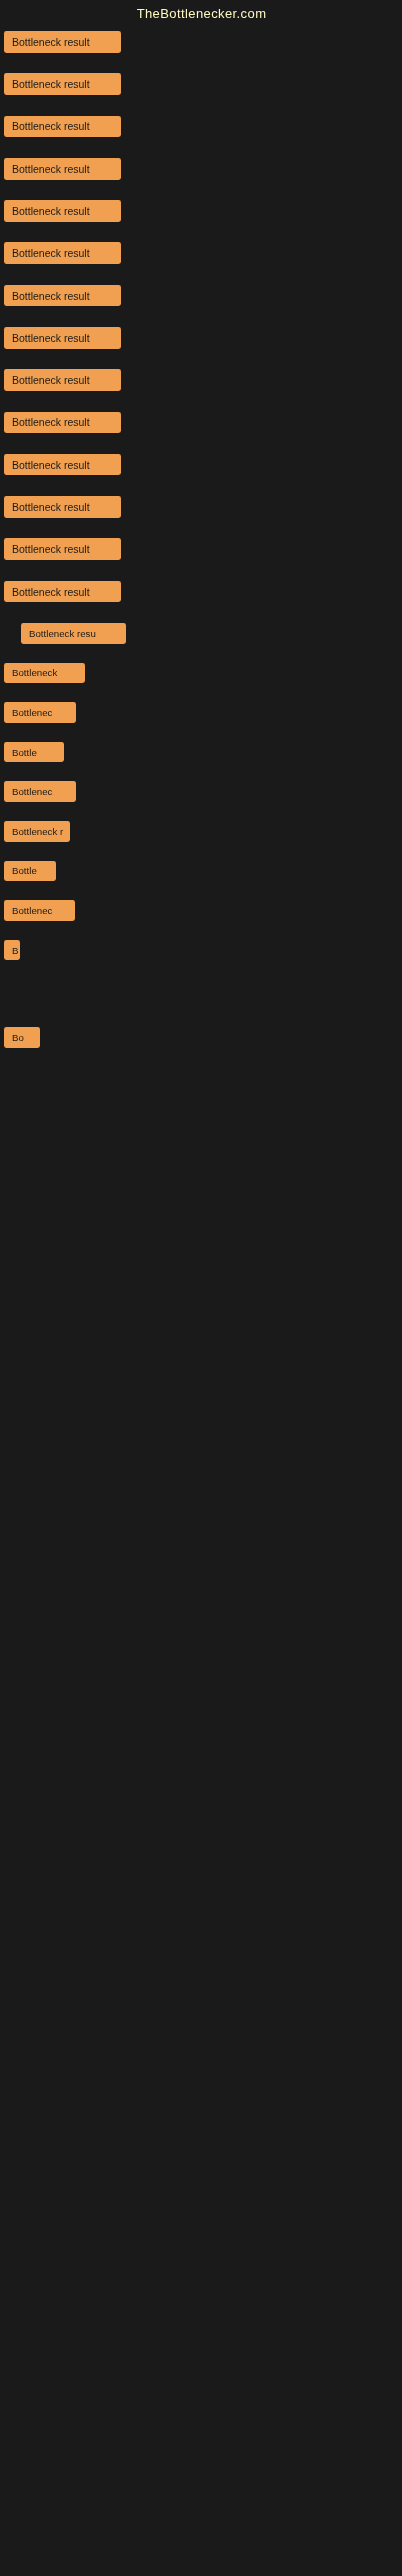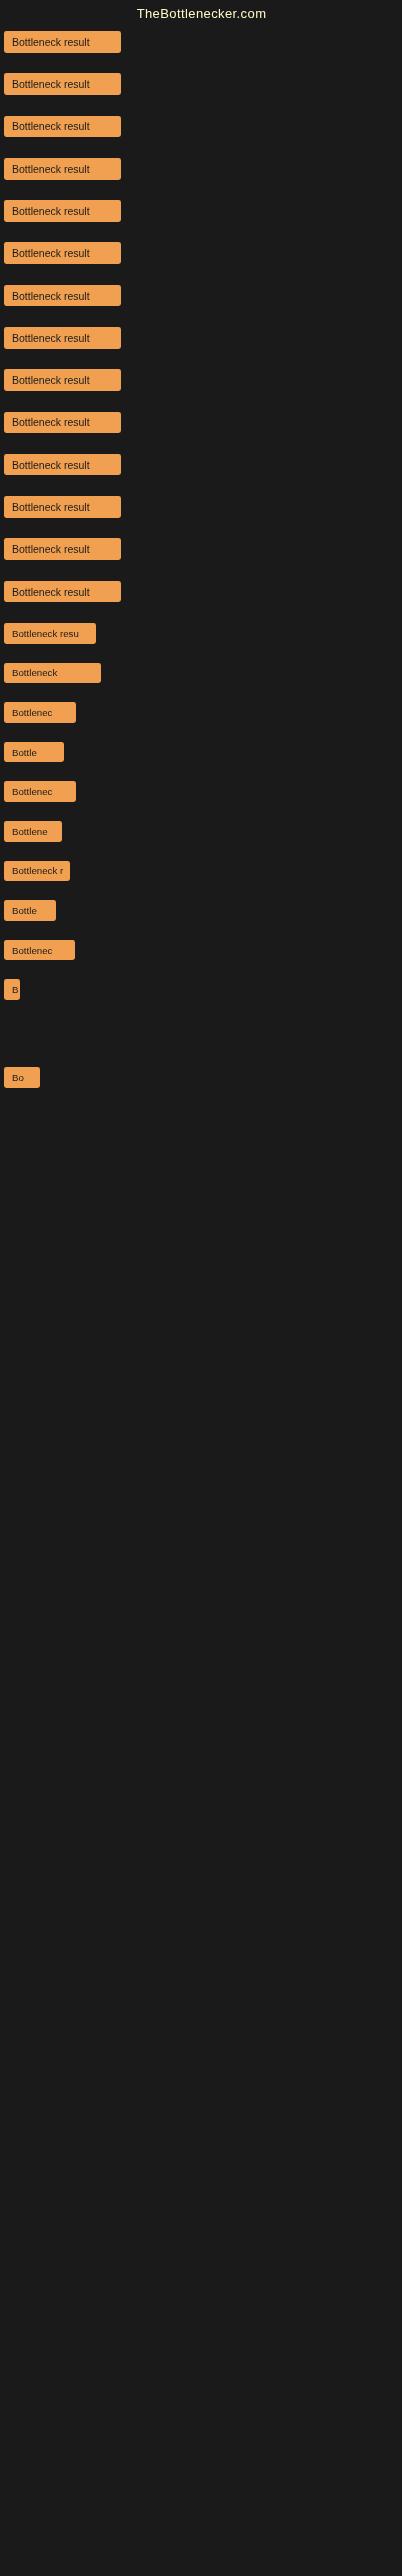--- a/index.html
+++ b/index.html
@@ -53,22 +53,22 @@
     .item-4 .bottleneck-label { width: 117px; }
     .item-5 .bottleneck-label { width: 117px; }
     .item-6 .bottleneck-label { width: 117px; }
     .item-7 .bottleneck-label { width: 117px; }
     .item-8 .bottleneck-label { width: 117px; }
     .item-9 .bottleneck-label { width: 117px; }
     .item-10 .bottleneck-label { width: 117px; }
     .item-11 .bottleneck-label { width: 117px; }
     .item-12 .bottleneck-label { width: 117px; }
     .item-13 .bottleneck-label { width: 117px; }
-    .item-14 .bottleneck-label { width: 92px; font-size: 9.7px; }
-    .item-15 .bottleneck-label { width: 97px; font-size: 9.7px; }
+    .item-14 .bottleneck-label { width: 105px; font-size: 9.7px; margin-left: 17px; }
+    .item-15 .bottleneck-label { width: 81px; font-size: 9.7px; }
     .item-16 .bottleneck-label { width: 95px; font-size: 9.7px; }
     .item-17 .bottleneck-label { width: 72px; font-size: 9.7px; }
     .item-18 .bottleneck-label { width: 60px; font-size: 9.7px; }
     .item-19 .bottleneck-label { width: 72px; font-size: 9.7px; }
     .item-20 .bottleneck-label { width: 58px; font-size: 9.7px; }
     .item-21 .bottleneck-label { width: 66px; font-size: 9.7px; }
     .item-22 .bottleneck-label { width: 52px; font-size: 9.7px; }
     .item-23 .bottleneck-label { width: 71px; font-size: 9.7px; }
     .item-24 .bottleneck-label { width: 16px; font-size: 9.7px; overflow: hidden; }
     .item-29 .bottleneck-label { width: 36px; font-size: 9.7px; overflow: hidden; }
@@ -93,21 +93,20 @@
     <div class="bottleneck-item item-9" style="margin-bottom: 17.7px;"><span class="bottleneck-label">Bottleneck result</span></div>
     <div class="bottleneck-item item-10" style="margin-bottom: 17.7px;"><span class="bottleneck-label">Bottleneck result</span></div>
     <div class="bottleneck-item item-11" style="margin-bottom: 17.7px;"><span class="bottleneck-label">Bottleneck result</span></div>
     <div class="bottleneck-item item-12" style="margin-bottom: 17.7px;"><span class="bottleneck-label">Bottleneck result</span></div>
     <div class="bottleneck-item item-13" style="margin-bottom: 17.7px;"><span class="bottleneck-label">Bottleneck result</span></div>
     <div class="bottleneck-item item-14" style="margin-bottom: 16px;"><span class="bottleneck-label">Bottleneck resu</span></div>
     <div class="bottleneck-item item-15" style="margin-bottom: 16px;"><span class="bottleneck-label">Bottleneck</span></div>
     <div class="bottleneck-item item-17" style="margin-bottom: 16px;"><span class="bottleneck-label">Bottlenec</span></div>
     <div class="bottleneck-item item-18" style="margin-bottom: 16px;"><span class="bottleneck-label">Bottle</span></div>
     <div class="bottleneck-item item-19" style="margin-bottom: 16px;"><span class="bottleneck-label">Bottlenec</span></div>
-    <div class="bottleneck-item item-20" style="margin-bottom: 16px;"><span class="bottleneck-label">Bottlene</span></div>
     <div class="bottleneck-item item-21" style="margin-bottom: 16px;"><span class="bottleneck-label">Bottleneck r</span></div>
     <div class="bottleneck-item item-22" style="margin-bottom: 16px;"><span class="bottleneck-label">Bottle</span></div>
     <div class="bottleneck-item item-23" style="margin-bottom: 16px;"><span class="bottleneck-label">Bottlenec</span></div>
     <div class="bottleneck-item item-24" style="margin-bottom: 64px;"><span class="bottleneck-label">B</span></div>
     <div class="bottleneck-item item-25" style="margin-bottom: 64px;"></div>
     <div class="bottleneck-item item-26" style="margin-bottom: 64px;"></div>
     <div class="bottleneck-item item-27" style="margin-bottom: 64px;"></div>
     <div class="bottleneck-item item-28" style="margin-bottom: 64px;"></div>
     <div class="bottleneck-item item-29" style="margin-bottom: 64px;"><span class="bottleneck-label">Bo</span></div>
     <div class="bottleneck-item item-30" style="margin-bottom: 64px;"></div>

